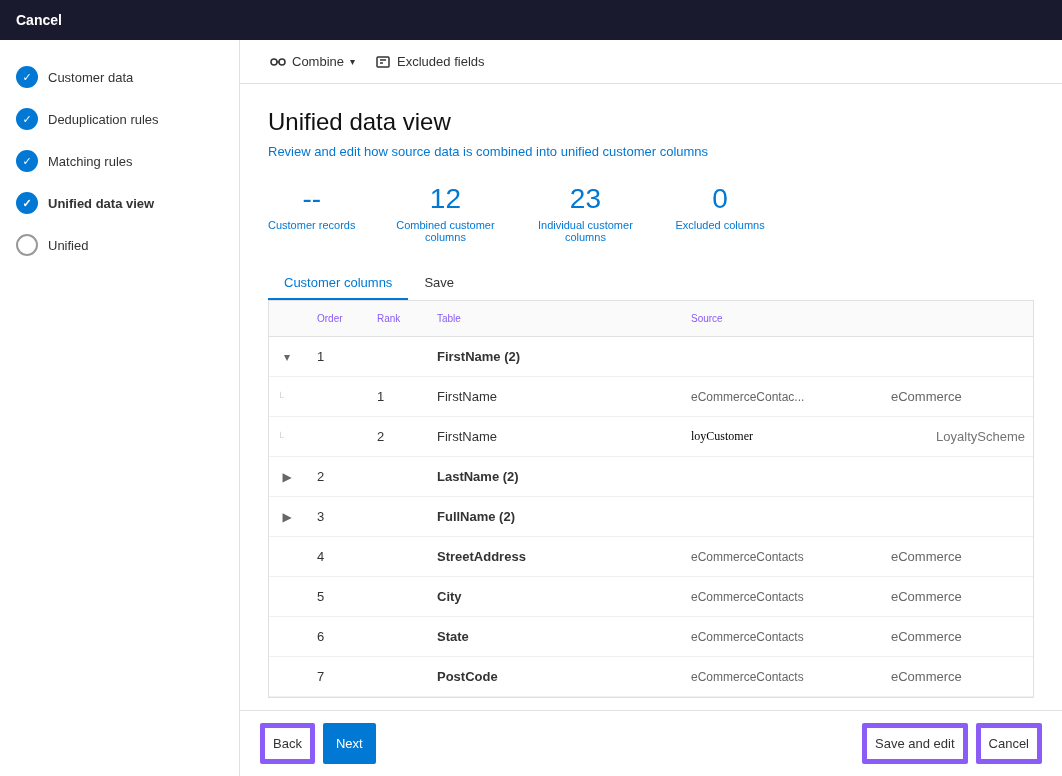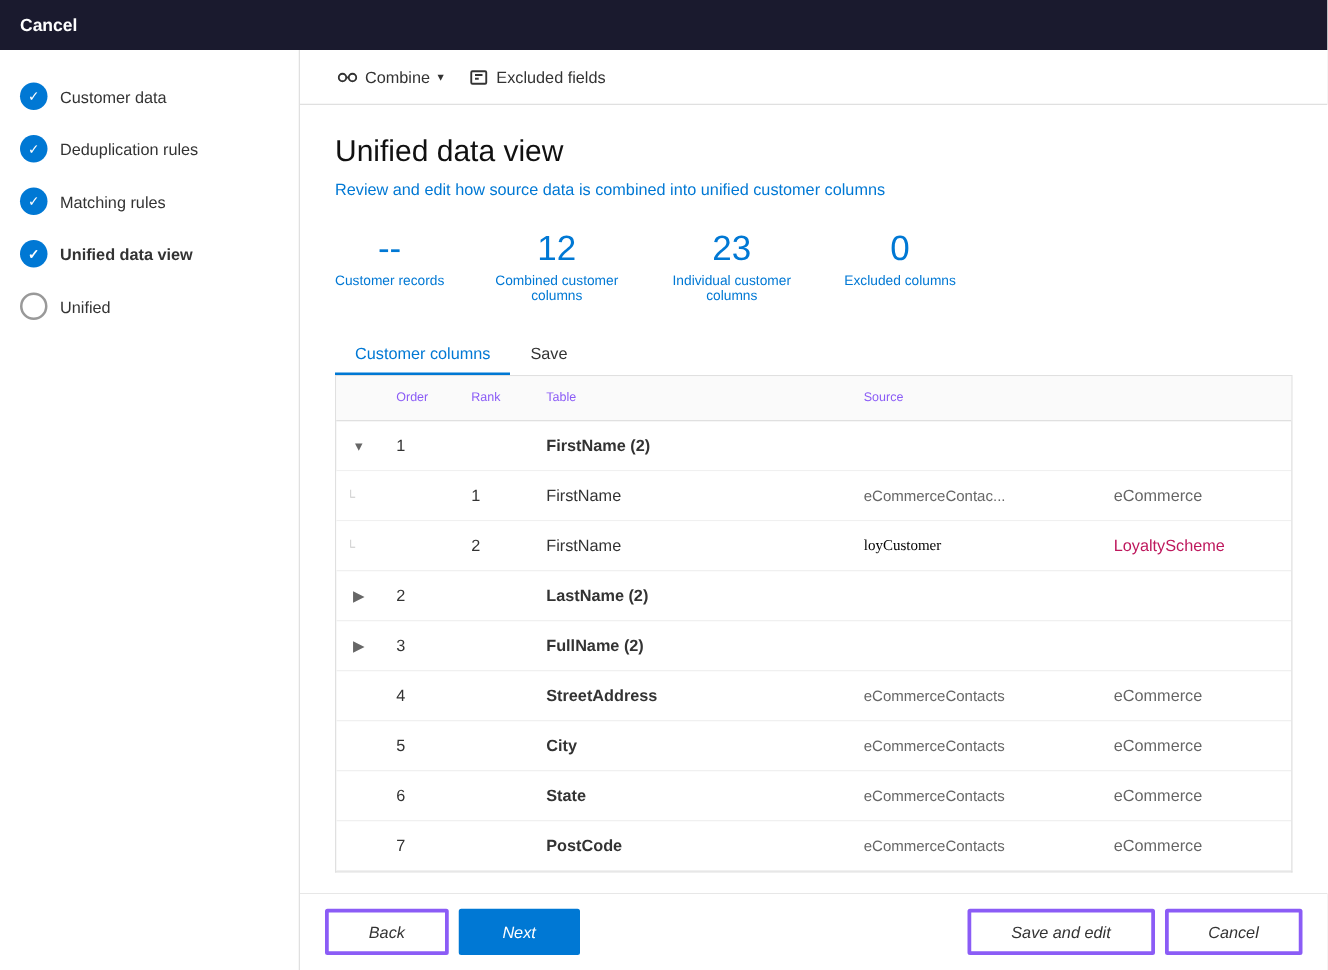--- a/index.html
+++ b/index.html
@@ -49,21 +49,21 @@
     .table-row.sub-row { background: #fff; }
     .table-cell { padding: 6px 8px; font-size: 13px; }
     .table-cell.bold { font-weight: 600; }
 
     .chevron-btn { background: none; border: none; cursor: pointer; color: #666; font-size: 12px; display: flex; align-items: center; justify-content: center; width: 20px; height: 20px; }
 
     .footer { background: #fff; border-top: 1px solid #e0e0e0; padding: 12px 20px; display: flex; justify-content: space-between; align-items: center; }
     .footer-left { display: flex; gap: 8px; }
     .footer-right { display: flex; gap: 8px; }
 
-    .btn { padding: 8px 32px; border-radius: 2px; font-size: 13px; cursor: pointer; border: 3px solid #8b5cf6; background: #fff; color: #333; font-style: italic; }
+    .btn { padding: 8px 8px; border-radius: 2px; font-size: 13px; cursor: pointer; border: 5px solid #8b5cf6; background: #fff; color: #333; }
     .btn-primary { background: #0078d4; color: white; border-color: #0078d4; }
 
     .scrollbar-area { overflow-y: auto; max-height: 380px; }
   </style>
 </head>
 <body>
 
 <div class="app-container">
 
   <div class="top-bar">
@@ -181,21 +181,21 @@
               <div class="table-cell" style="color:#666; font-size:12px;">eCommerceContac...</div>
               <div class="table-cell" style="color:#666;">eCommerce</div>
             </div>
 
             <div class="table-row sub-row">
               <div class="table-cell"><span style="color:#ccc;font-size:10px;">└</span></div>
               <div class="table-cell"></div>
               <div class="table-cell">2</div>
               <div class="table-cell">FirstName</div>
               <div class="table-cell" style="color:#000000; font-size:12px;font-family:Liberation Serif, serif;">loyCustomer</div>
-              <div class="table-cell" style="color:#be185d;">LoyaltyScheme</div>
+              <div class="table-cell" style="color:#737373;text-align:right;">LoyaltyScheme</div>
             </div>
 
             <div class="table-row">
               <div class="table-cell">
                 <button class="chevron-btn">▶</button>
               </div>
               <div class="table-cell">2</div>
               <div class="table-cell"></div>
               <div class="table-cell bold">LastName (2)</div>
               <div class="table-cell"></div>

